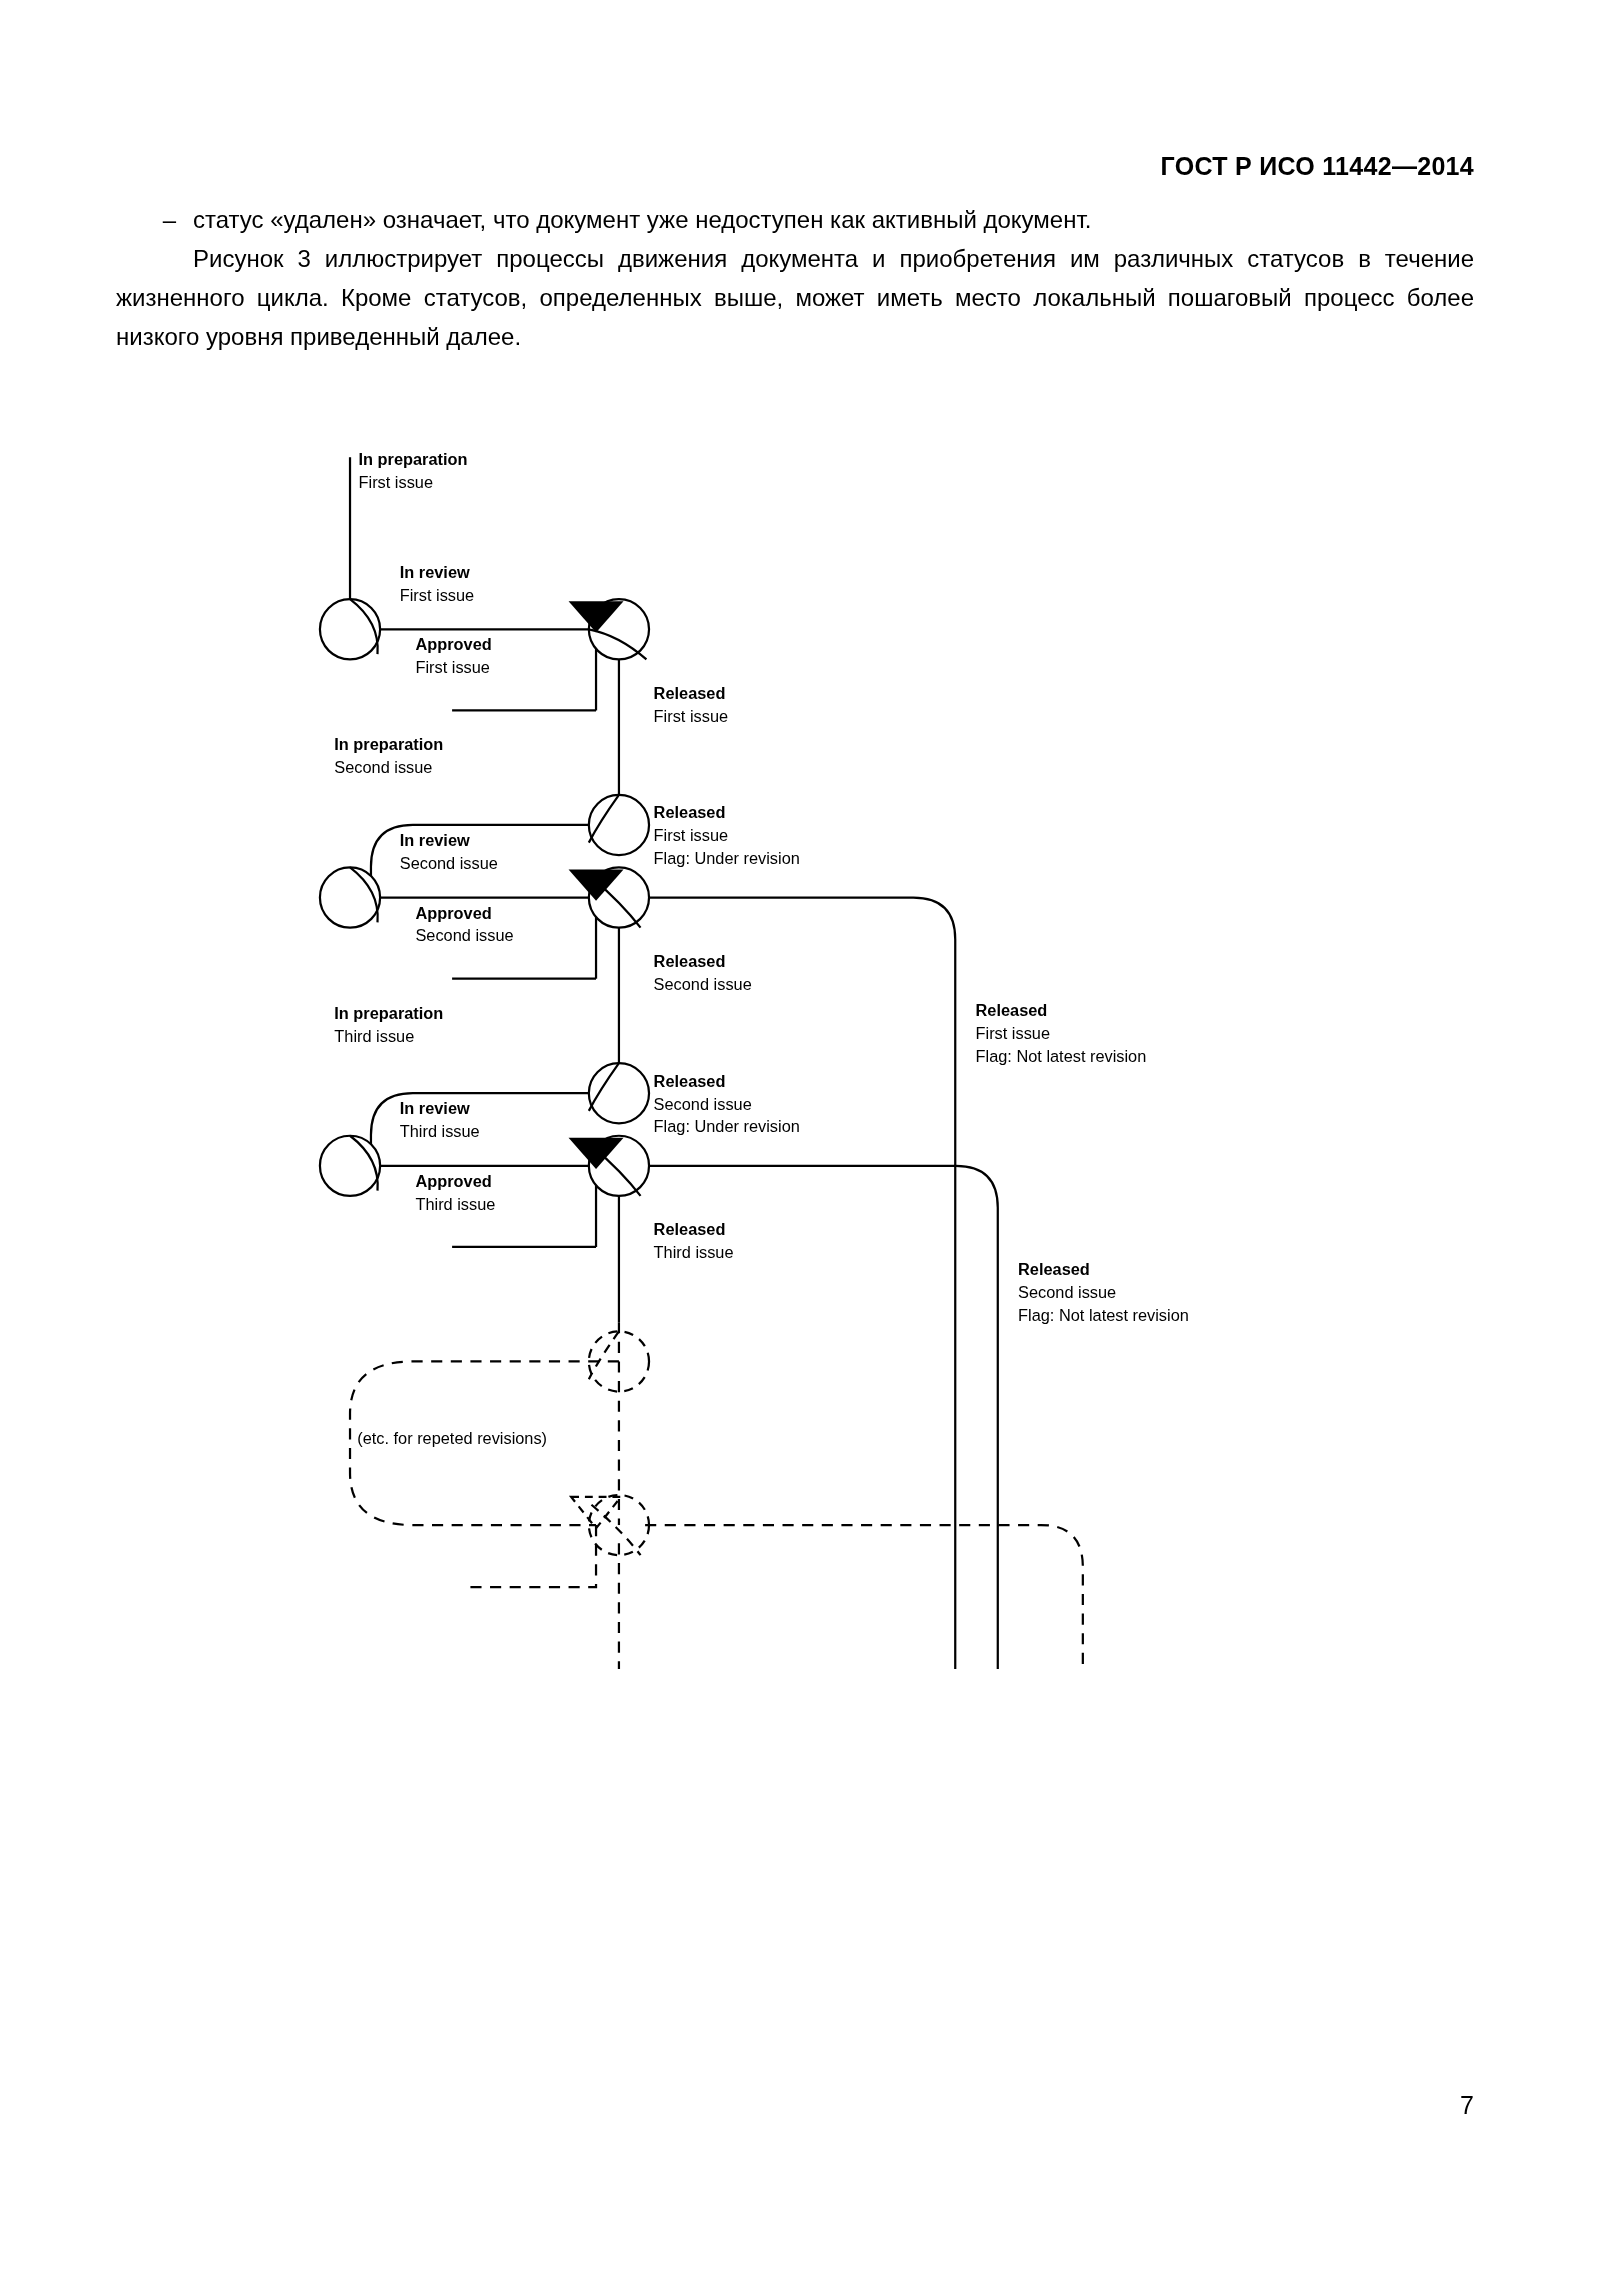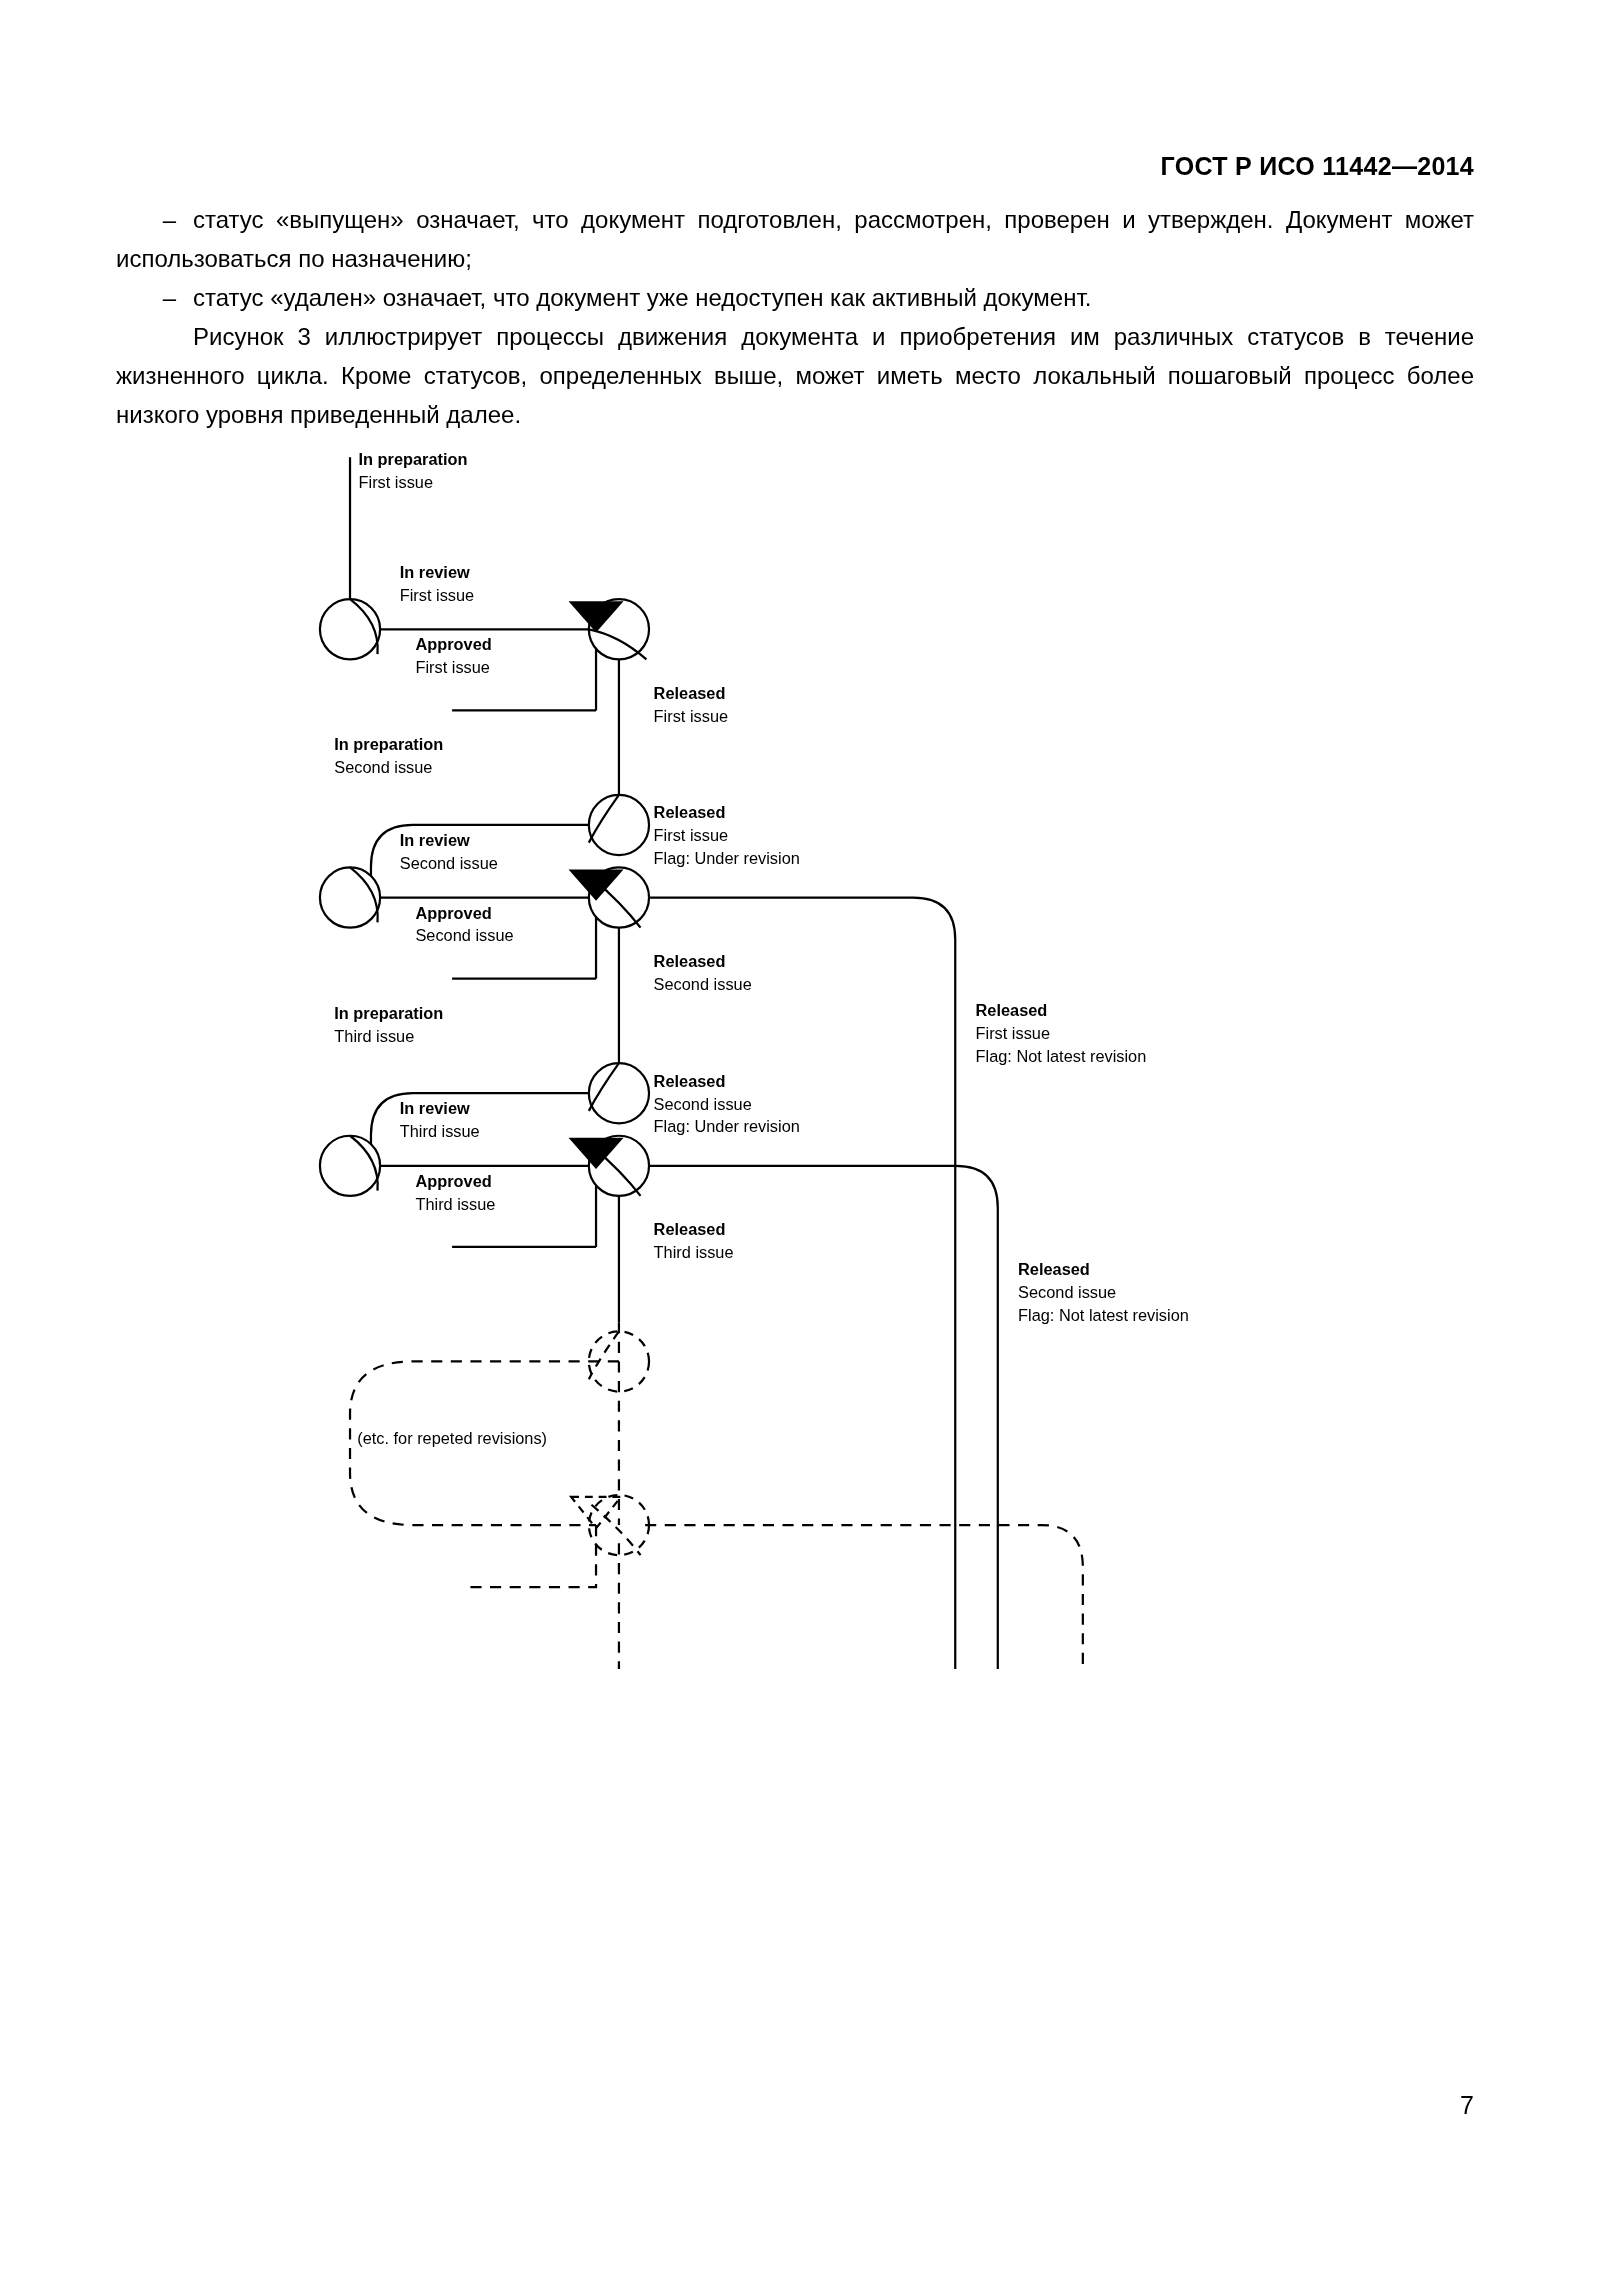--- a/index.html
+++ b/index.html
@@ -83,21 +83,20 @@
 </style>
 </head>
 <body>
 
 <div class="page">
 
   <div class="doc-header">ГОСТ Р ИСО 11442—2014</div>
 
   <div class="body-text">
 
-    <p class="para"><span class="ind-dash">–</span><span>статус «выпущен» означает, что документ подготовлен, рассмотрен, проверен и утвержден. Документ может использоваться по назначению;</span></p>
 
 
     <p class="para no-just"><span class="ind-dash">–</span><span>статус «удален» означает, что документ уже недоступен как активный документ.</span></p>
 
     <p class="para"><span class="ind"></span><span>Рисунок 3 иллюстрирует процессы движения документа и приобретения им различных статусов в течение жизненного цикла. Кроме статусов, определенных выше, может иметь место локальный пошаговый процесс более низкого уровня приведенный далее.</span></p>
 
   </div>
 
   <div class="figure">
     <svg width="1623" height="1217" viewBox="0 0 2480 1860" xmlns="http://www.w3.org/2000/svg">

